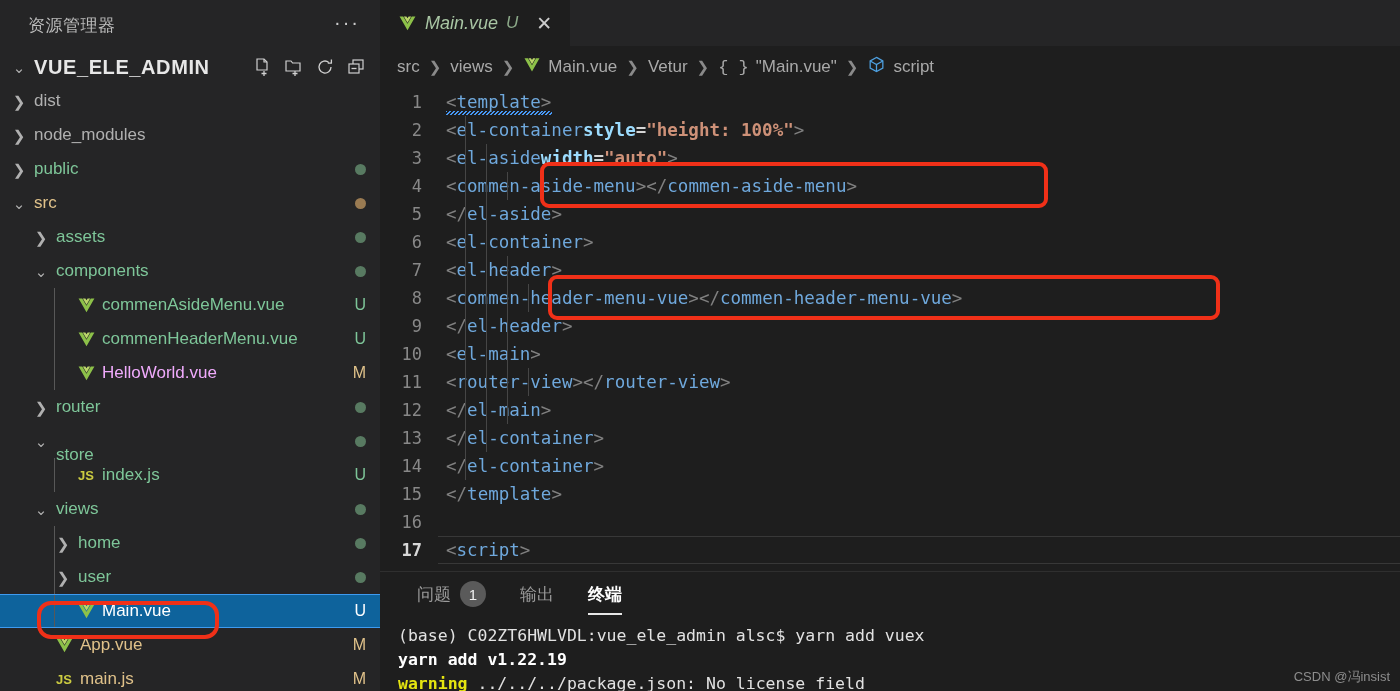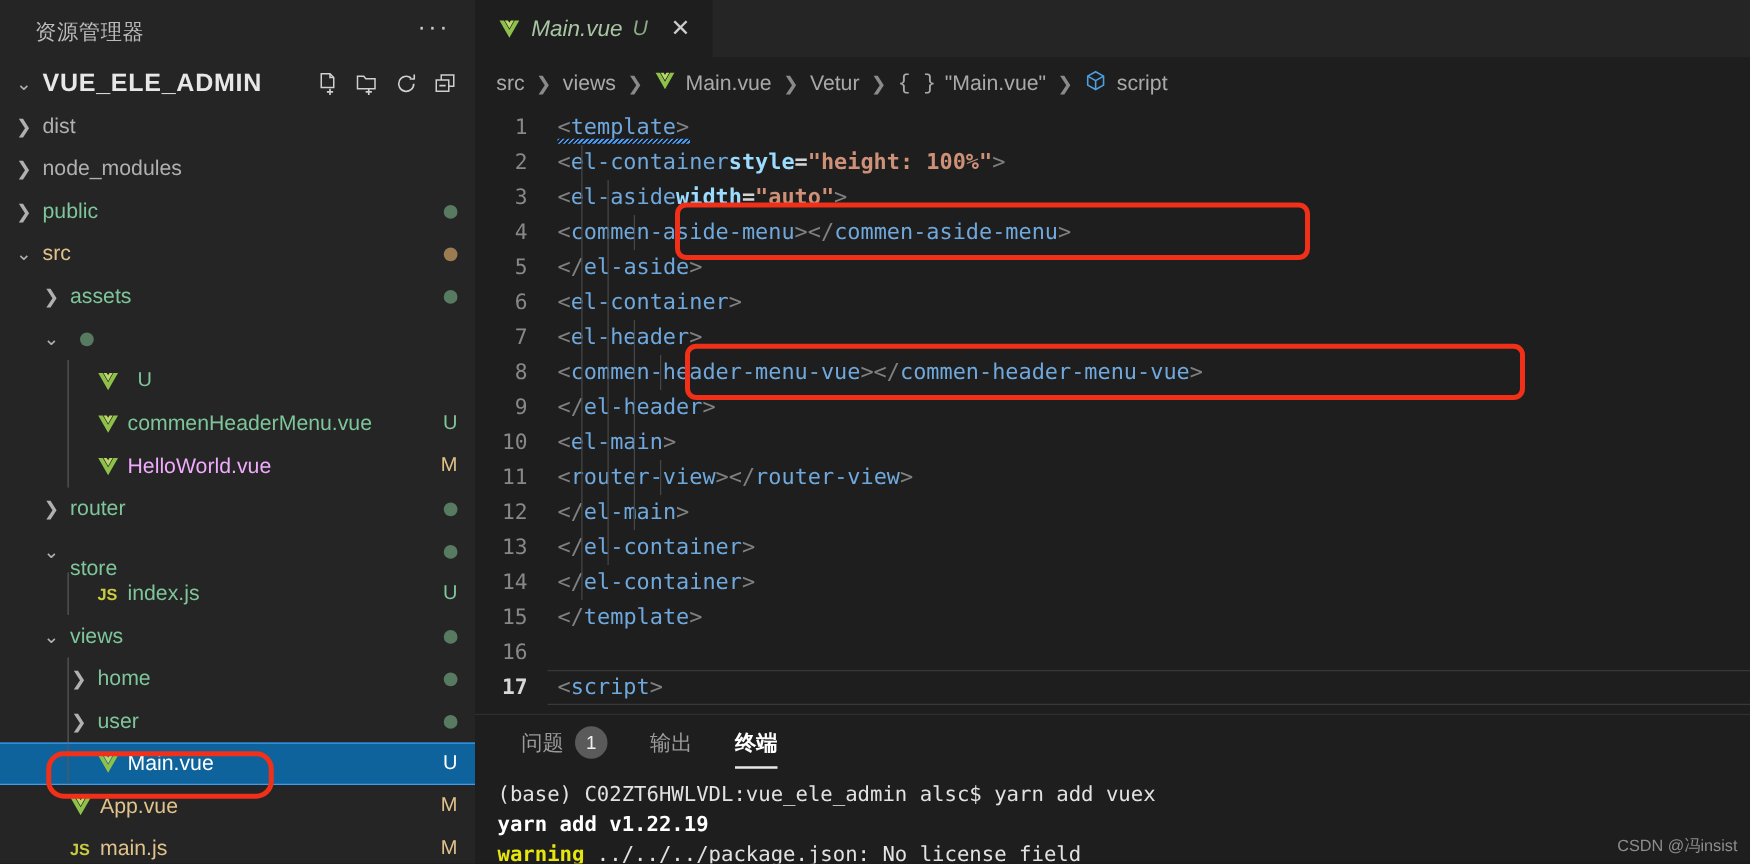--- a/index.html
+++ b/index.html
@@ -422,31 +422,33 @@
         </div>
         <div class="trow">
           <span class="twist" style="margin-left: 30px;">❯</span>
           <span style="width: 4px;"></span>
           <span class="tlabel" style="color: rgb(126, 198, 153);">assets</span>
           <span class="dot" style="background: rgb(88, 122, 97);"></span>
         </div>
         <div class="trow">
           <span class="twist" style="margin-left: 30px;">⌄</span>
           <span style="width: 4px;"></span>
+          <span class="tlabel" style="color: rgb(126, 198, 153);">components</span>
           <span class="dot" style="background: rgb(88, 122, 97);"></span>
         </div>
         <div class="trow">
           <span class="indent-guide" style="left: 54px;"></span>
           <span class="twist none" style="margin-left: 52px;"></span>
           <span class="ficon">
             <svg width="19" height="19" viewBox="0 0 24 24">
               <path d="M2 3 h4.6 L12 12.4 17.4 3 H22 L12 20.5 Z" fill="#8dc149"></path>
               <path d="M7.4 3 h3.2 L12 5.4 13.4 3 h3.2 L12 11 Z" fill="#bcd66a"></path>
             </svg>
           </span>
+          <span class="tlabel" style="color: rgb(126, 198, 153);">commenAsideMenu.vue</span>
           <span class="tbadge" style="color: rgb(126, 198, 153);">U</span>
         </div>
         <div class="trow">
           <span class="indent-guide" style="left: 54px;"></span>
           <span class="twist none" style="margin-left: 52px;"></span>
           <span class="ficon">
             <svg width="19" height="19" viewBox="0 0 24 24">
               <path d="M2 3 h4.6 L12 12.4 17.4 3 H22 L12 20.5 Z" fill="#8dc149"></path>
               <path d="M7.4 3 h3.2 L12 5.4 13.4 3 h3.2 L12 11 Z" fill="#bcd66a"></path>
             </svg>

